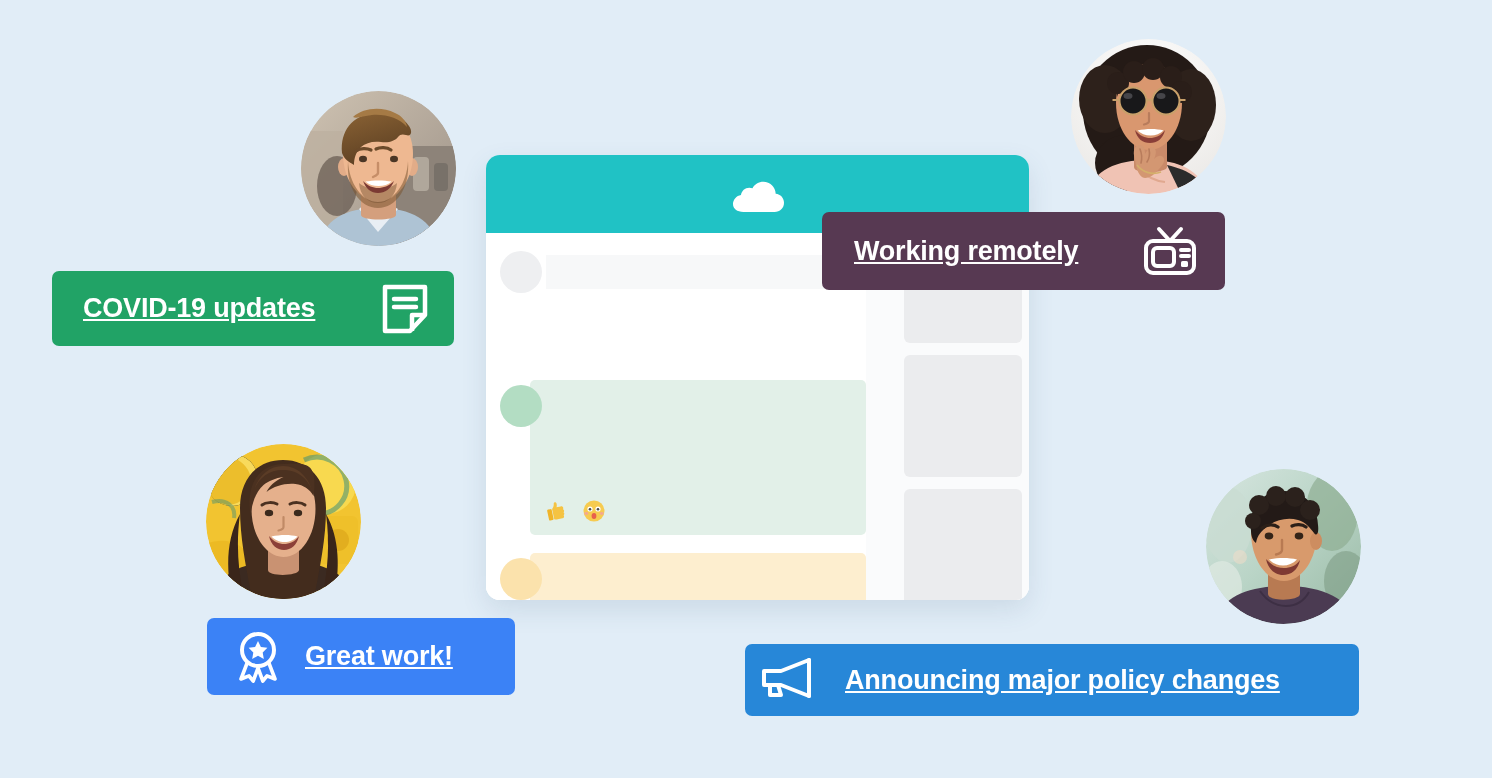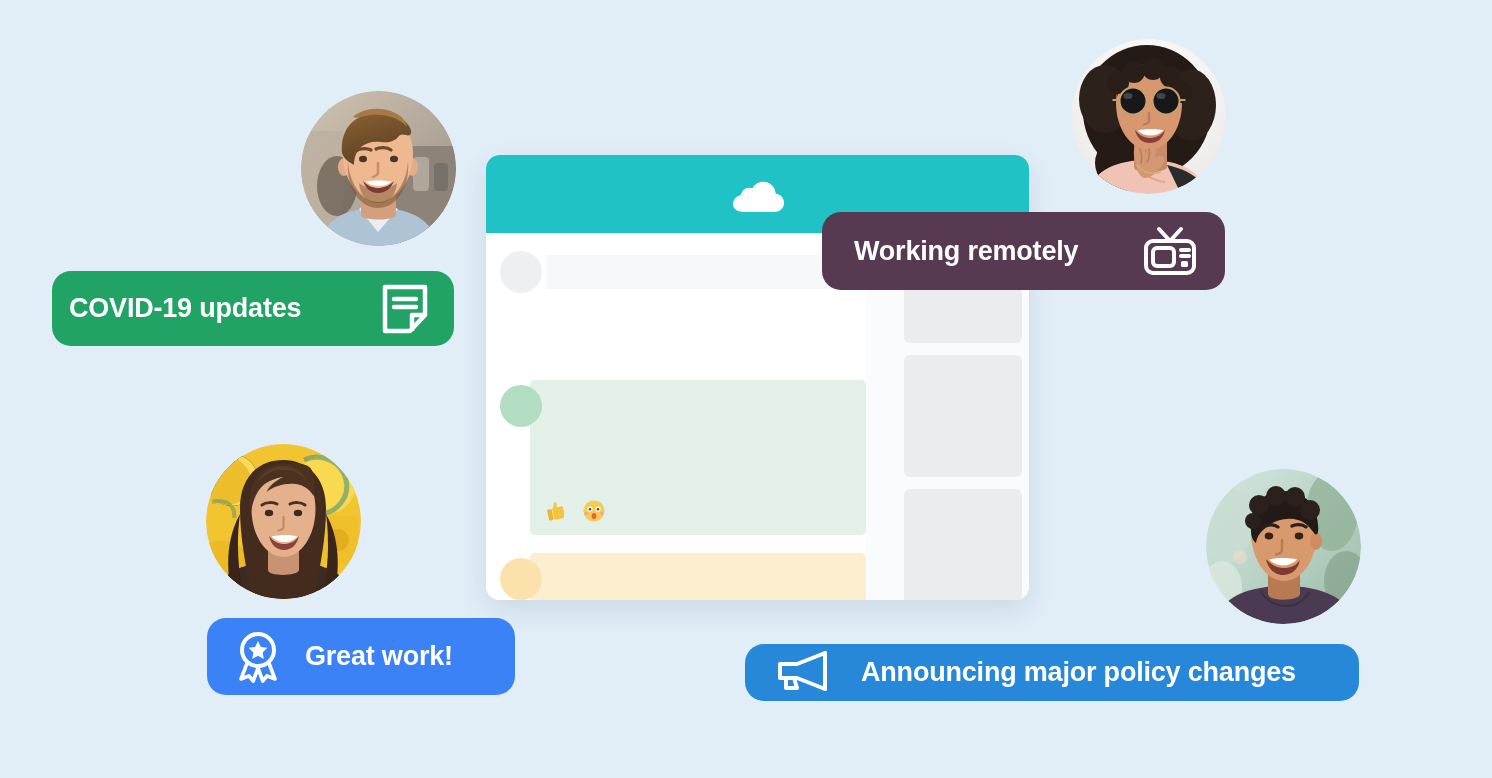--- a/index.html
+++ b/index.html
@@ -168,62 +168,63 @@
   #person-top-left      { left: 301px; top: 91px;  width: 155px; height: 155px; }
   #person-top-right     { left: 1071px; top: 39px;  width: 155px; height: 155px; }
   #person-bottom-left   { left: 206px; top: 444px; width: 155px; height: 155px; }
   #person-bottom-right  { left: 1206px; top: 469px; width: 155px; height: 155px; }
 
   
   .badge {
     position: absolute;
     display: flex;
     align-items: center;
-    border-radius: 19px;
+    border-radius: 7px;
     color: #ffffff;
     white-space: nowrap;
+    text-decoration: underline;
   }
   .badge-label {
     font-size: 27px;
     font-weight: bold;
     letter-spacing: -0.2px;
     line-height: 1;
     color: #ffffff;
   }
   .badge-icon { display: block; flex: 0 0 auto; }
   .badge-icon svg { display: block; }
 
   #badge-covid {
     left: 52px;  top: 271px;
     width: 402px; height: 75px;
     background: #21a366;
-    padding: 0 26px 0 17px;
+    padding: 0 26px 0 31px;
     justify-content: space-between;
     gap: 20px;
   }
   #badge-remote {
     left: 822px; top: 212px;
     width: 403px; height: 78px;
     background: #573952;
     padding: 0 28px 0 32px;
     justify-content: space-between;
     gap: 22px;
   }
   #badge-great {
     left: 207px; top: 618px;
     width: 308px; height: 77px;
     background: #3b82f6;
     padding: 0 28px 0 26px;
     gap: 22px;
   }
   #badge-announce {
     left: 745px; top: 644px;
-    width: 614px; height: 57px;
+    width: 614px; height: 72px;
     background: #2787d8;
-    padding: 0 30px 0 32px;
+    padding: 0 30px 0 16px;
     gap: 26px;
   }
 </style>
 </head>
 <body>
 
 <div id="stage">
 
   <div id="app-window">
 

